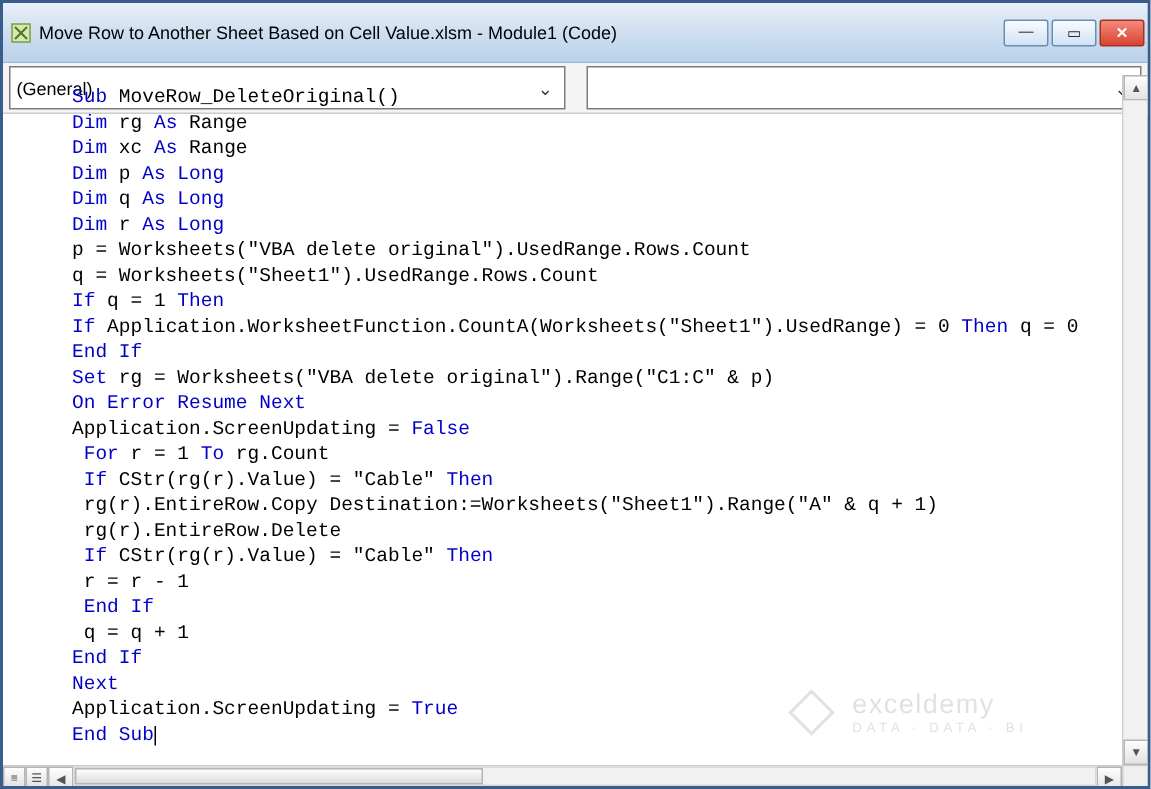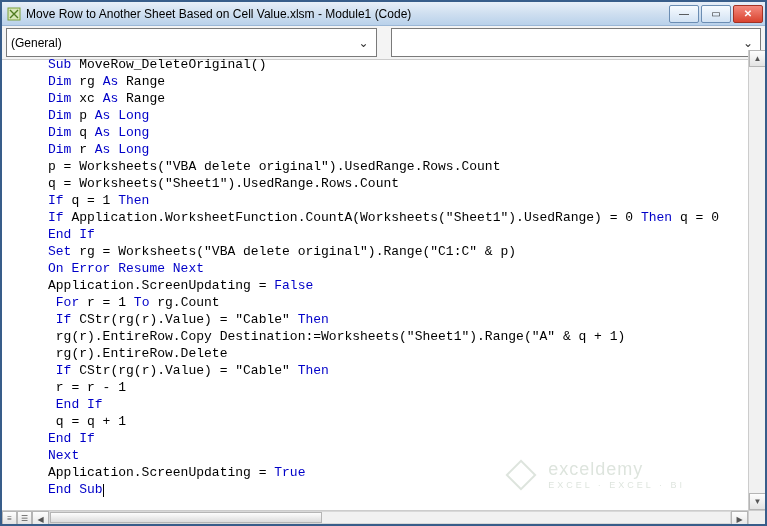--- a/index.html
+++ b/index.html
@@ -7,21 +7,21 @@
     font-family: "Segoe UI", Tahoma, sans-serif;
     font-size: 12px;
     background: #fff;
     width: 767px;
     height: 526px;
     overflow: hidden;
     border: 2px solid #385d8a;
     position: relative;
   }
   .titlebar {
-    height: 24px;
+    height: 40px;
     background: linear-gradient(to bottom, #e8eff8 0%, #cfdff0 50%, #b9d1ea 100%);
     border-bottom: 1px solid #9bb7d6;
     display: flex;
     align-items: center;
     padding-left: 4px;
   }
   .titlebar-icon {
     width: 16px; height: 16px;
     display: inline-flex; align-items: center; justify-content: center;
     margin-right: 4px;
@@ -206,15 +206,15 @@
       </div>
     <div class="arrow">▶</div>
   </div>
   <div style="width:17px;border-left:1px solid #ccc;background:#efefef"></div>
 </div>
 
 <div class="watermark">
   <div class="wm-icon"></div>
   <div>
     <span>exceldemy</span>
-    <span class="sub">EXCEL · EXCEL · BI</span>
+    <span class="sub">DATA · DATA · BI</span>
   </div>
 </div>
 
 </body></html>

